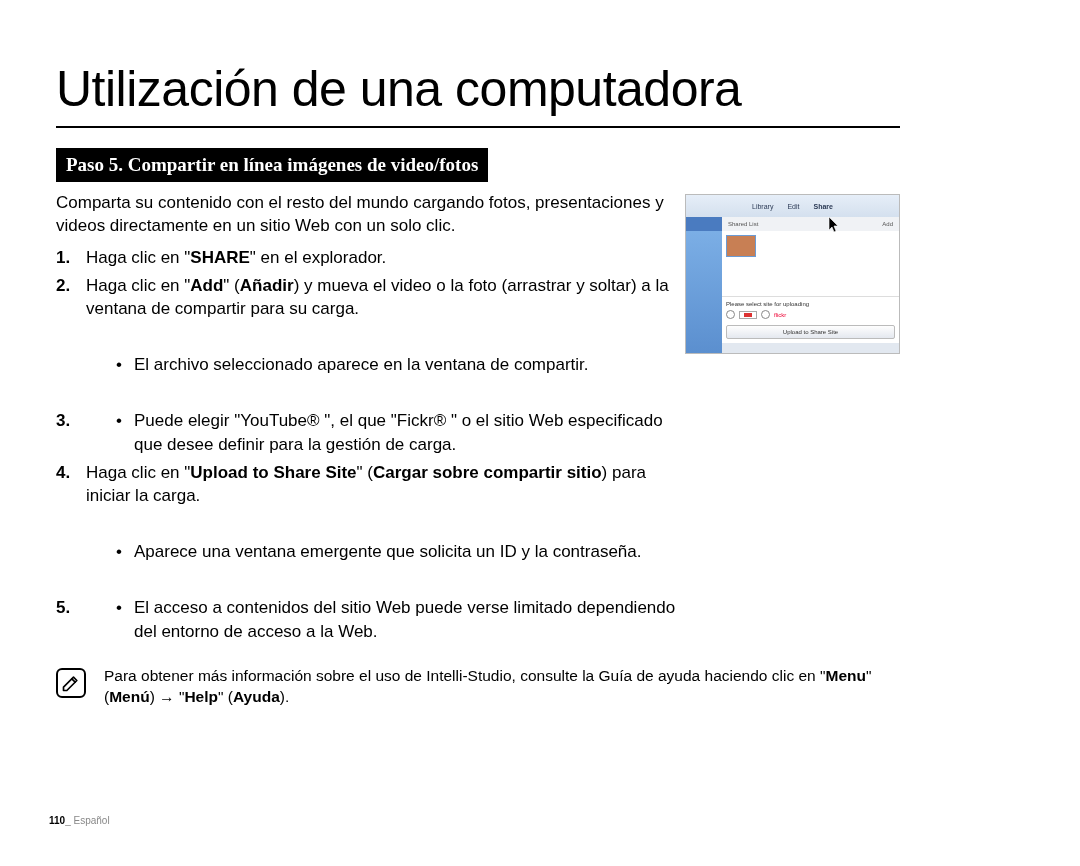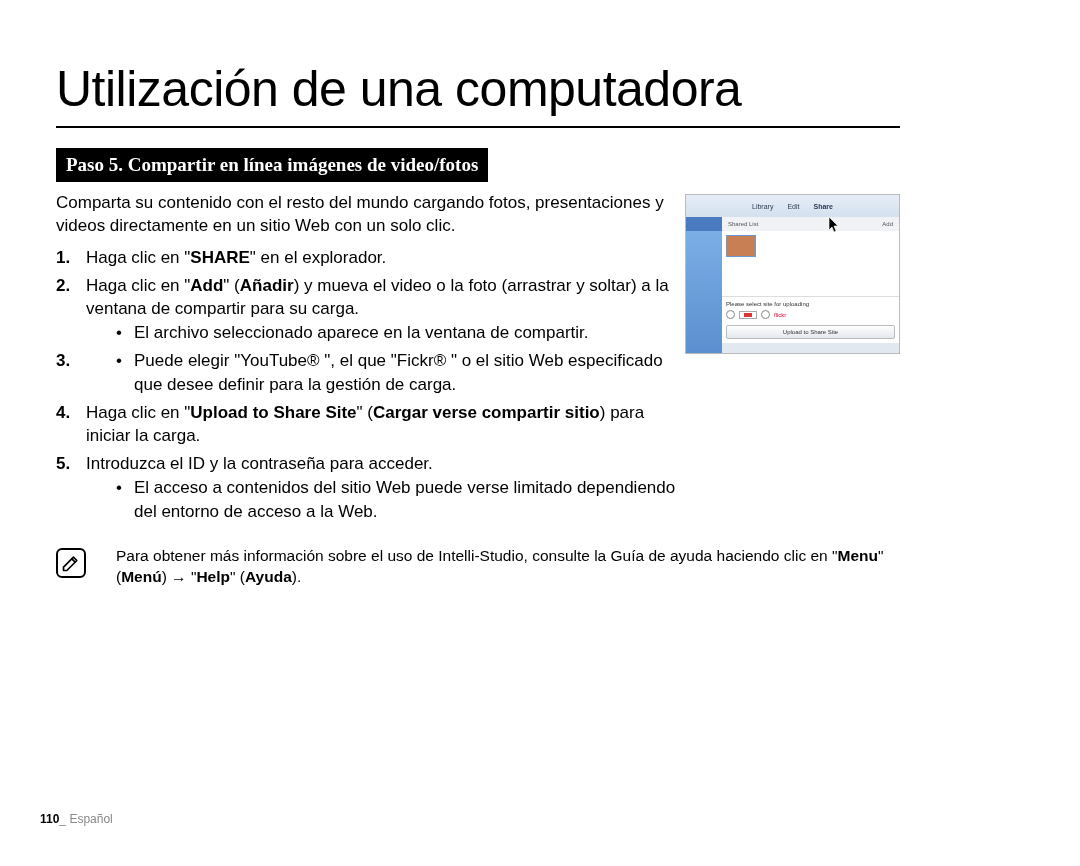--- a/index.html
+++ b/index.html
@@ -34,21 +34,21 @@
   .intro { font-size: 17px; line-height: 1.35; margin-bottom: 8px; }
   ol.steps { list-style: none; counter-reset: step; font-size: 17px; line-height: 1.4; }
   ol.steps > li { counter-increment: step; margin-bottom: 4px; padding-left: 30px; position: relative; }
   ol.steps > li::before {
     content: counter(step) ".";
     position: absolute;
     left: 0;
     font-weight: bold;
   }
   ul.sub { list-style: none; padding-left: 30px; }
-  ul.sub > li { position: relative; padding-left: 18px; }
+  ul.sub > li { position: relative; padding-left: 18px; margin-top: 32px; }
   ul.sub > li::before {
     content: "•";
     position: absolute;
     left: 0;
   }
   .bold { font-weight: bold; }
   .screenshot {
     width: 215px;
     height: 160px;
     flex-shrink: 0;
@@ -74,36 +74,36 @@
   .ss-lower-label{ font-size:6px; color:#333; margin-bottom:3px;}
   .ss-sites { display:flex; gap:4px; align-items:center;}
   .site-dot { width:9px; height:9px; border-radius:50%; border:1px solid #888;}
   .site-yt { width:18px; height:8px; background:#fff; border:1px solid #aaa; display:flex; align-items:center; justify-content:center;}
   .site-yt-inner{width:8px;height:4px;background:#d33;}
   .ss-upload { margin-top:6px; height:14px; background:linear-gradient(#fefefe,#e4e8ef); border:1px solid #bbb; border-radius:2px; font-size:6px; color:#333; display:flex; align-items:center; justify-content:center;}
   .ss-bottombar{ height:10px; background:#e2e8f0;}
   .note-row {
     display: flex;
     align-items: flex-start;
-    gap: 30px;
+    gap: 18px;
     margin-top: 18px;
     font-size: 15.5px;
     line-height: 1.35;
   }
   .note-icon {
     width: 30px; height: 30px; flex-shrink:0;
     border: 2px solid #000; border-radius: 6px;
     display:flex; align-items:center; justify-content:center;
     margin-top:2px;
   }
   .footer {
     position: absolute;
-    left: 40px;
+    left: 49px;
     bottom: 40px;
-    font-size: 12px;
+    font-size: 10px;
   }
   .footer .pnum { font-weight: bold; color:#000; }
   .footer .lang { color:#888; }
 </style>
 </head>
 <body>
 
 <div class="page">
   <h1 class="title">Utilización de una computadora</h1>
 
@@ -122,24 +122,26 @@
           <ul class="sub">
               <li>El archivo seleccionado aparece en la ventana de compartir.</li>
             </ul>
         </li>
         <li>
           <ul class="sub">
               <li>Puede elegir "YouTube® ", el que "Fickr® " o el sitio Web especificado que desee definir para la gestión de carga.</li>
             </ul>
         </li>
         <li>
-          <span>Haga clic en "</span><span class="bold">Upload to Share Site</span><span>" (</span><span class="bold">Cargar verse compartir sitio</span><span>) para iniciar la carga.</span>
-        </li>
-        <li>
-          <span>Introduzca el ID y la contraseña para acceder.</span>
+          <span>Haga clic en "</span><span class="bold">Upload to Share Site</span><span>" (</span><span class="bold">Cargar sobre compartir sitio</span><span>) para iniciar la carga.</span>
+          <ul class="sub">
+              <li>Aparece una ventana emergente que solicita un ID y la contraseña.</li>
+            </ul>
+        </li>
+        <li>
           <ul class="sub">
               <li>El acceso a contenidos del sitio Web puede verse limitado dependiendo del entorno de acceso a la Web.</li>
             </ul>
         </li>
       </ol>
     </div>
 
     <div class="screenshot">
       <div class="ss-top">
         <span>Library</span>

